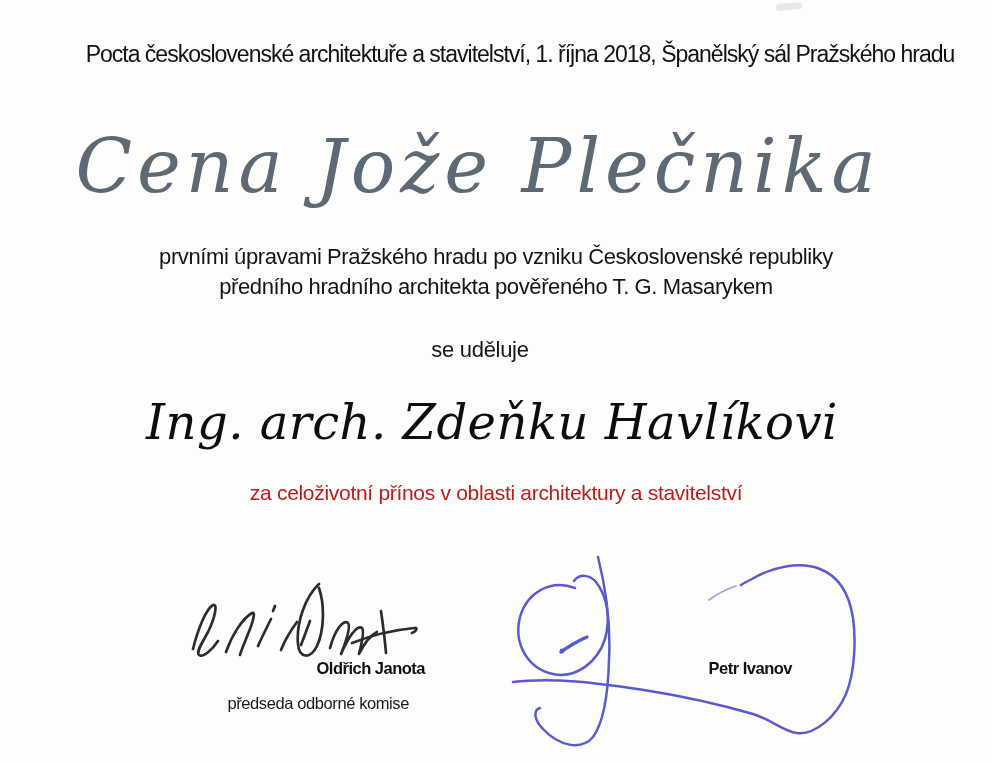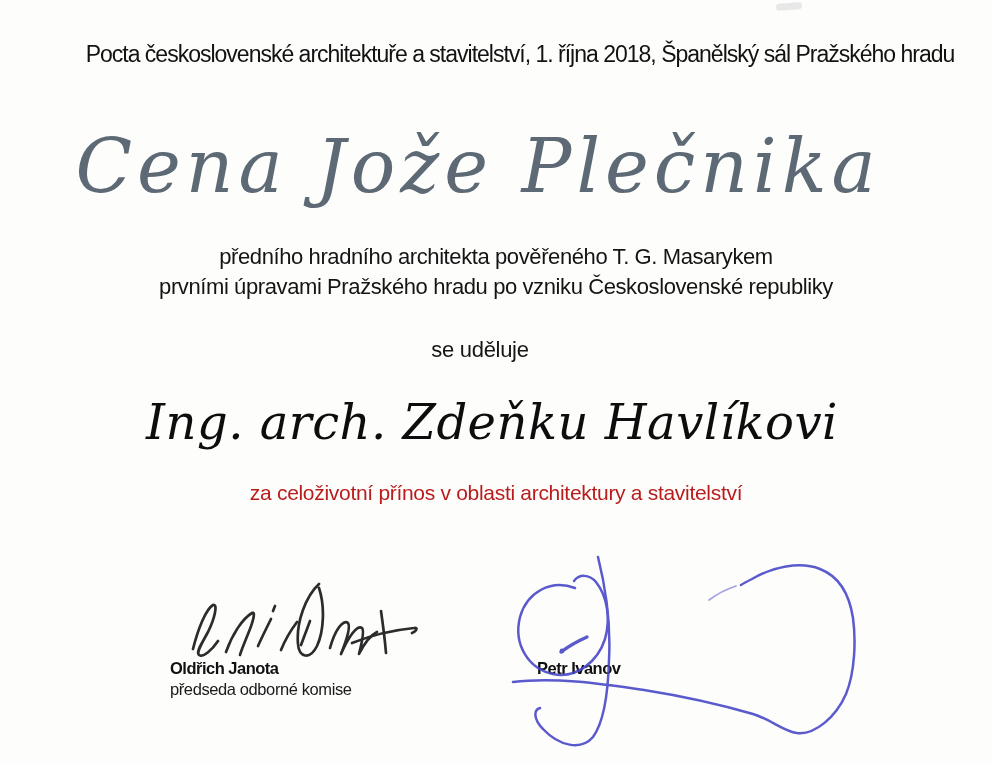--- a/index.html
+++ b/index.html
@@ -39,28 +39,28 @@
     font-family:"DejaVu Serif", serif;
     font-style:italic;
     font-size:48px;letter-spacing:0.5px;
     color:#0d0d0d;
     transform:translateX(-4px);
   }
   .award-reason{
     top:481px;font-size:21px;letter-spacing:-0.3px;color:#b91c1c;
   }
   .caption{
-    position:absolute;width:255px;text-align:left;top:659px;
+    position:absolute;width:255px;text-align:right;top:659px;
   }
   .caption .sig-name{
     font-weight:bold;font-size:16.5px;line-height:19px;letter-spacing:-0.5px;
     margin:0 0 2px 0;color:#111;
   }
   .caption .sig-title{
-    font-size:16.5px;line-height:19px;letter-spacing:-0.4px;color:#1a1a1a;margin:0;
+    font-size:16.5px;line-height:19px;letter-spacing:-0.4px;color:#1a1a1a;margin:16px;
   }
   .caption-left{left:170px;}
   .caption-right{left:537px;}
   .sig-svg{position:absolute;pointer-events:none;}
   .sig-black{left:180px;top:575px;z-index:3;}
   .sig-blue{left:495px;top:550px;z-index:4;}
   .smudge{
     position:absolute;left:776px;top:3px;width:26px;height:7px;
     background:#d7d7d7;opacity:0.55;border-radius:4px;
     transform:rotate(-4deg);
@@ -71,22 +71,22 @@
 
 <div class="page">
 
   <div class="smudge"></div>
 
   <div class="center-line event-header">Pocta československé architektuře a stavitelství, 1. října 2018, Španělský sál Pražského hradu</div>
 
   <div class="center-line award-title">Cena Jože Plečnika</div>
 
   <div class="center-line award-desc">
+    <div>prvními úpravami Pražského hradu po vzniku Československé republiky</div>
     <div>předního hradního architekta pověřeného T. G. Masarykem</div>
-    <div>prvními úpravami Pražského hradu po vzniku Československé republiky</div>
   </div>
 
   <div class="center-line award-phrase">se uděluje</div>
 
   <div class="center-line recipient">Ing. arch. Zdeňku Havlíkovi</div>
 
   <div class="center-line award-reason">za celoživotní přínos v oblasti architektury a stavitelství</div>
 
   <div class="caption caption-left">
     <p class="sig-name">Oldřich Janota</p>

